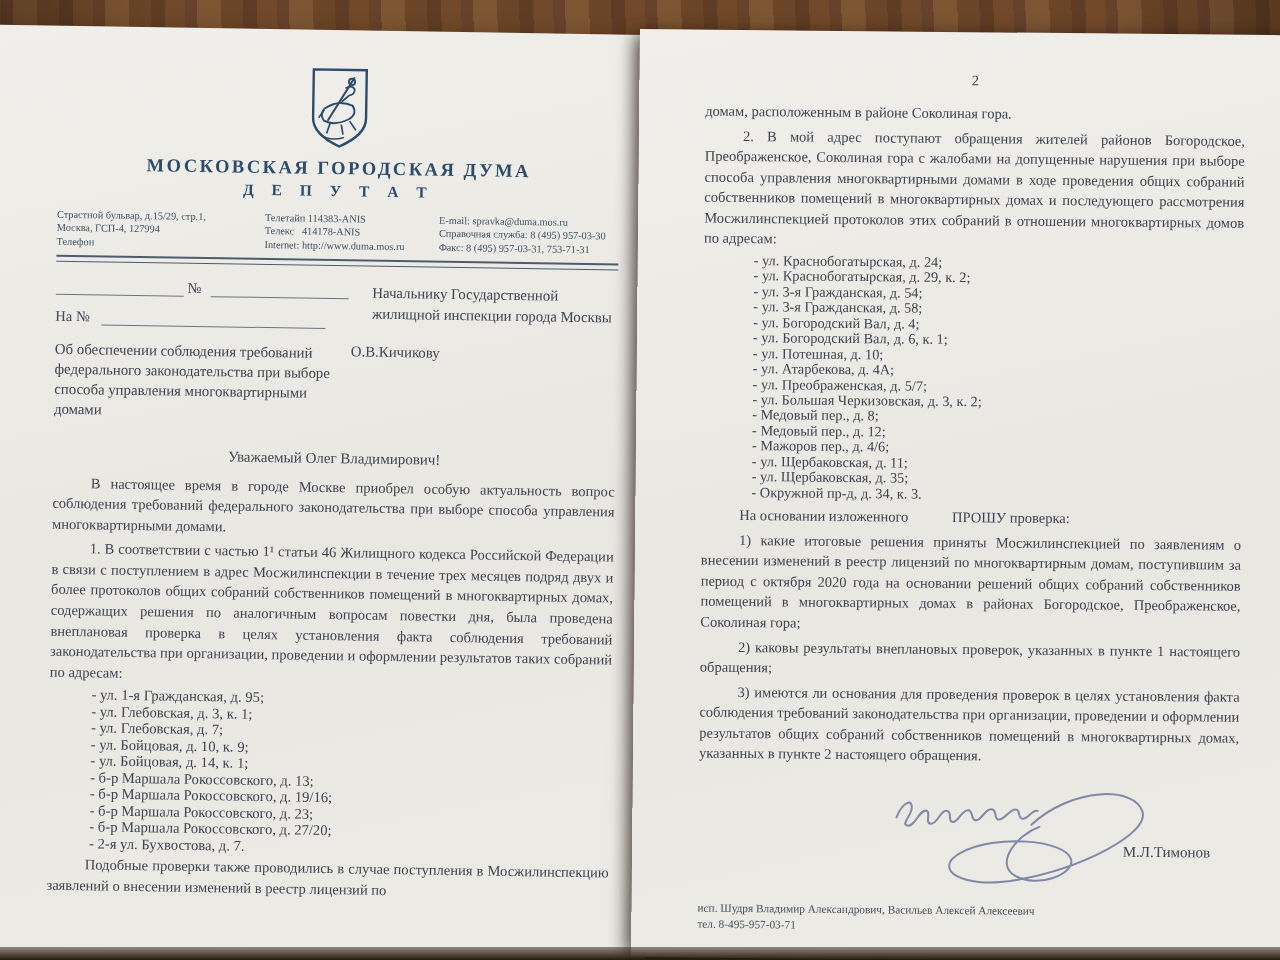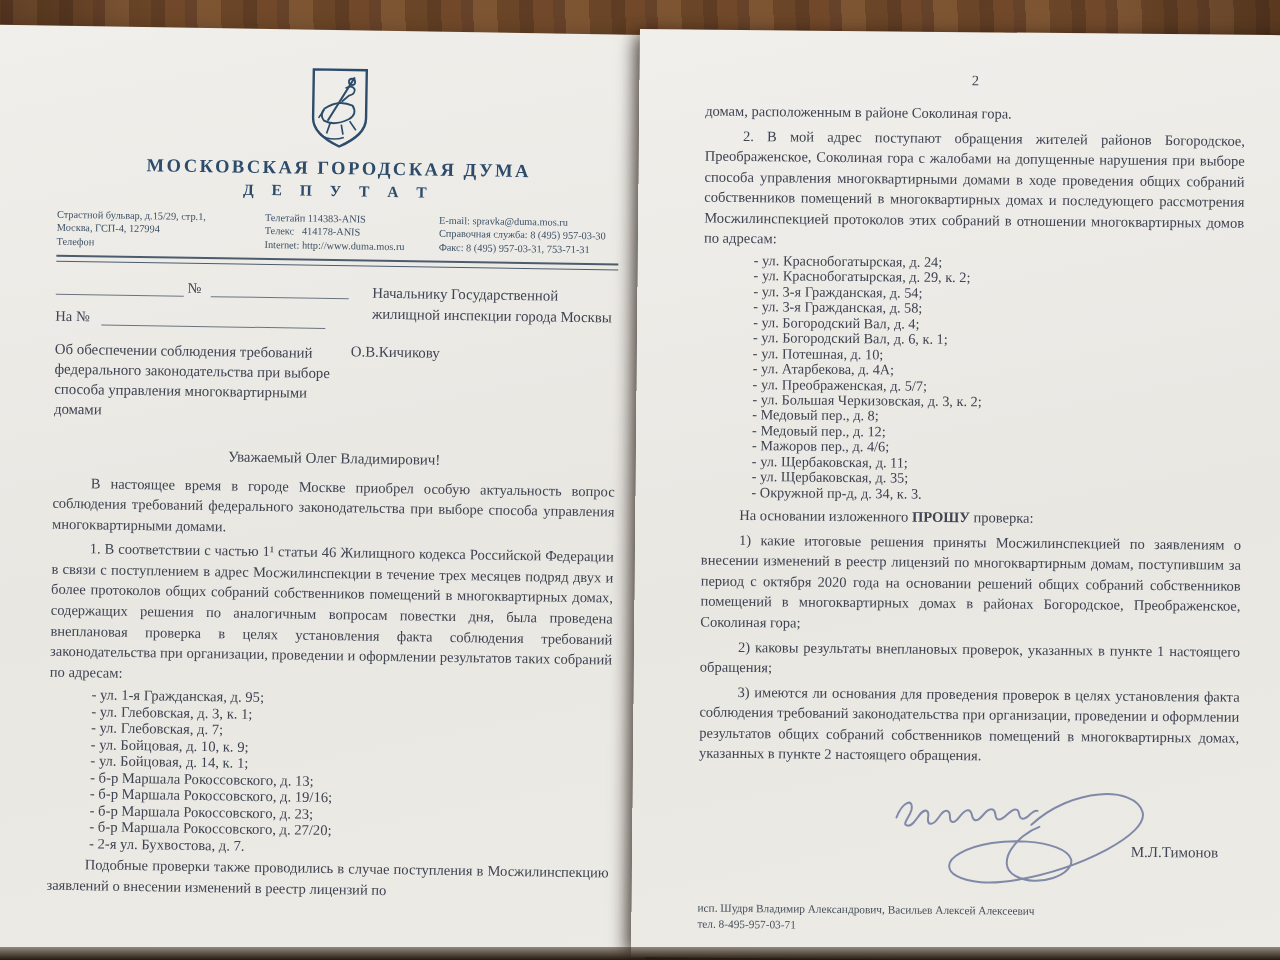--- a/index.html
+++ b/index.html
@@ -45,24 +45,24 @@
   .addressee-name{width:44%;font-size:14.8px;padding-left:4px;}
 
   .salutation{text-align:center;font-size:15px;margin:26px 0 10px 0;}
   .para{font-size:14.5px;line-height:1.42;text-align:justify;text-indent:38px;margin:0 0 4px 0;}
   .para.noindent{text-indent:0;}
   .addr-list{padding-left:42px;font-size:14.6px;line-height:1.13;margin:1px 0 3px 0;}
   .addr-list2{padding-left:50px;font-size:14.3px;line-height:1.08;margin:1px 0 5px 0;}
 
   
   .pagenum{text-align:center;font-size:14.5px;margin-bottom:14px;}
-  .bold{font-weight:bold;}
+  .bold{font-weight:normal;margin-left:40px;}
   .sig-block{position:relative;height:122px;margin-top:10px;}
   .sig-flourish{position:absolute;left:168px;top:-4px;}
-  .sig-name{position:absolute;right:20px;top:66px;font-size:15px;color:#3f4452;}
+  .sig-name{position:absolute;right:28px;top:66px;font-size:15px;color:#3f4452;}
   .exec-footer{font-size:11.3px;line-height:1.45;color:#46505c;margin-top:4px;}
 
   .crest-svg path, .crest-svg circle{vector-effect:non-scaling-stroke;}
 </style>
 </head>
 <body>
 
 <div class="scene">
 
   <div class="page page1">

